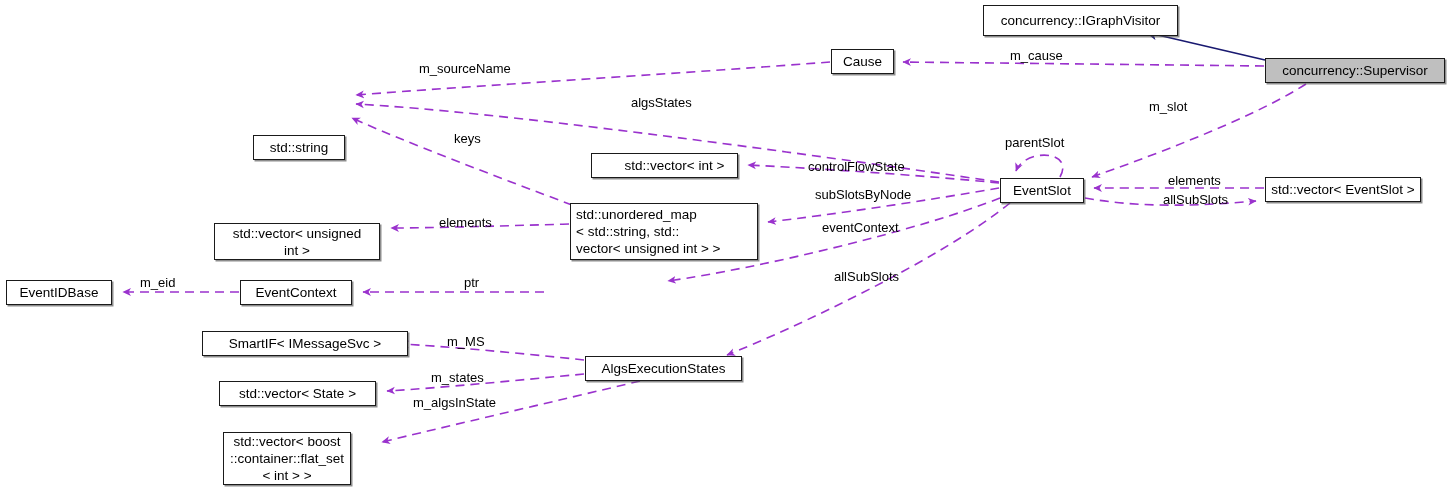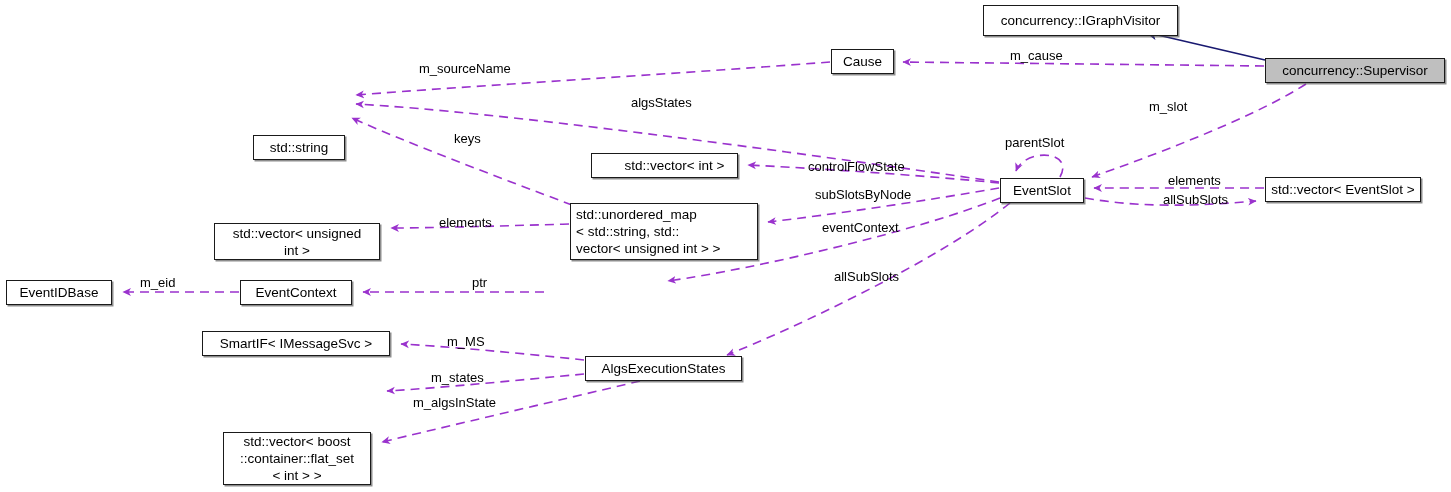--- a/index.html
+++ b/index.html
@@ -189,47 +189,50 @@
 
   <div class="node" style="left:6px; top:280px; width:106px; height:25px;">
     <span>EventIDBase</span>
   </div>
 
   <div class="node" style="left:240px; top:280px; width:112px; height:25px;">
     <span>EventContext</span>
   </div>
 
 
-  <div class="node" style="left:202px; top:331px; width:188px; height:25px;">
+  <div class="node" style="left:202px; top:331px; width:206px; height:25px;">
     <span>SmartIF&lt; IMessageSvc &gt;</span>
   </div>
 
   <div class="node" style="left:585px; top:356px; width:157px; height:25px;">
     <span>AlgsExecutionStates</span>
   </div>
 
-
-  <div class="node" style="left:223px; top:432px; width:148px; height:53px;">
+  <div class="node" style="left:219px; top:381px; width:157px; height:25px;">
+    <span>std::vector&lt; State &gt;</span>
+  </div>
+
+  <div class="node" style="left:223px; top:432px; width:128px; height:53px;">
     <span>std::vector&lt; boost
 ::container::flat_set
 &lt; int &gt; &gt;</span>
   </div>
 
   <div class="edge-label" style="left:419px; top:61px;">m_sourceName</div>
   <div class="edge-label" style="left:1010px; top:48px;">m_cause</div>
   <div class="edge-label" style="left:631px; top:95px;">algsStates</div>
   <div class="edge-label" style="left:1149px; top:99px;">m_slot</div>
   <div class="edge-label" style="left:454px; top:131px;">keys</div>
   <div class="edge-label" style="left:1005px; top:135px;">parentSlot</div>
   <div class="edge-label" style="left:808px; top:159px;">controlFlowState</div>
   <div class="edge-label" style="left:1168px; top:173px;">elements</div>
   <div class="edge-label" style="left:815px; top:187px;">subSlotsByNode</div>
   <div class="edge-label" style="left:1163px; top:192px;">allSubSlots</div>
   <div class="edge-label" style="left:439px; top:215px;">elements</div>
   <div class="edge-label" style="left:822px; top:220px;">eventContext</div>
   <div class="edge-label" style="left:834px; top:269px;">allSubSlots</div>
   <div class="edge-label" style="left:140px; top:275px;">m_eid</div>
-  <div class="edge-label" style="left:464px; top:275px;margin-left:8px;">ptr</div>
+  <div class="edge-label" style="left:464px; top:275px;">ptr</div>
   <div class="edge-label" style="left:447px; top:334px;">m_MS</div>
   <div class="edge-label" style="left:431px; top:370px;">m_states</div>
   <div class="edge-label" style="left:413px; top:395px;">m_algsInState</div>
 
 </div>
 
 </body></html>

